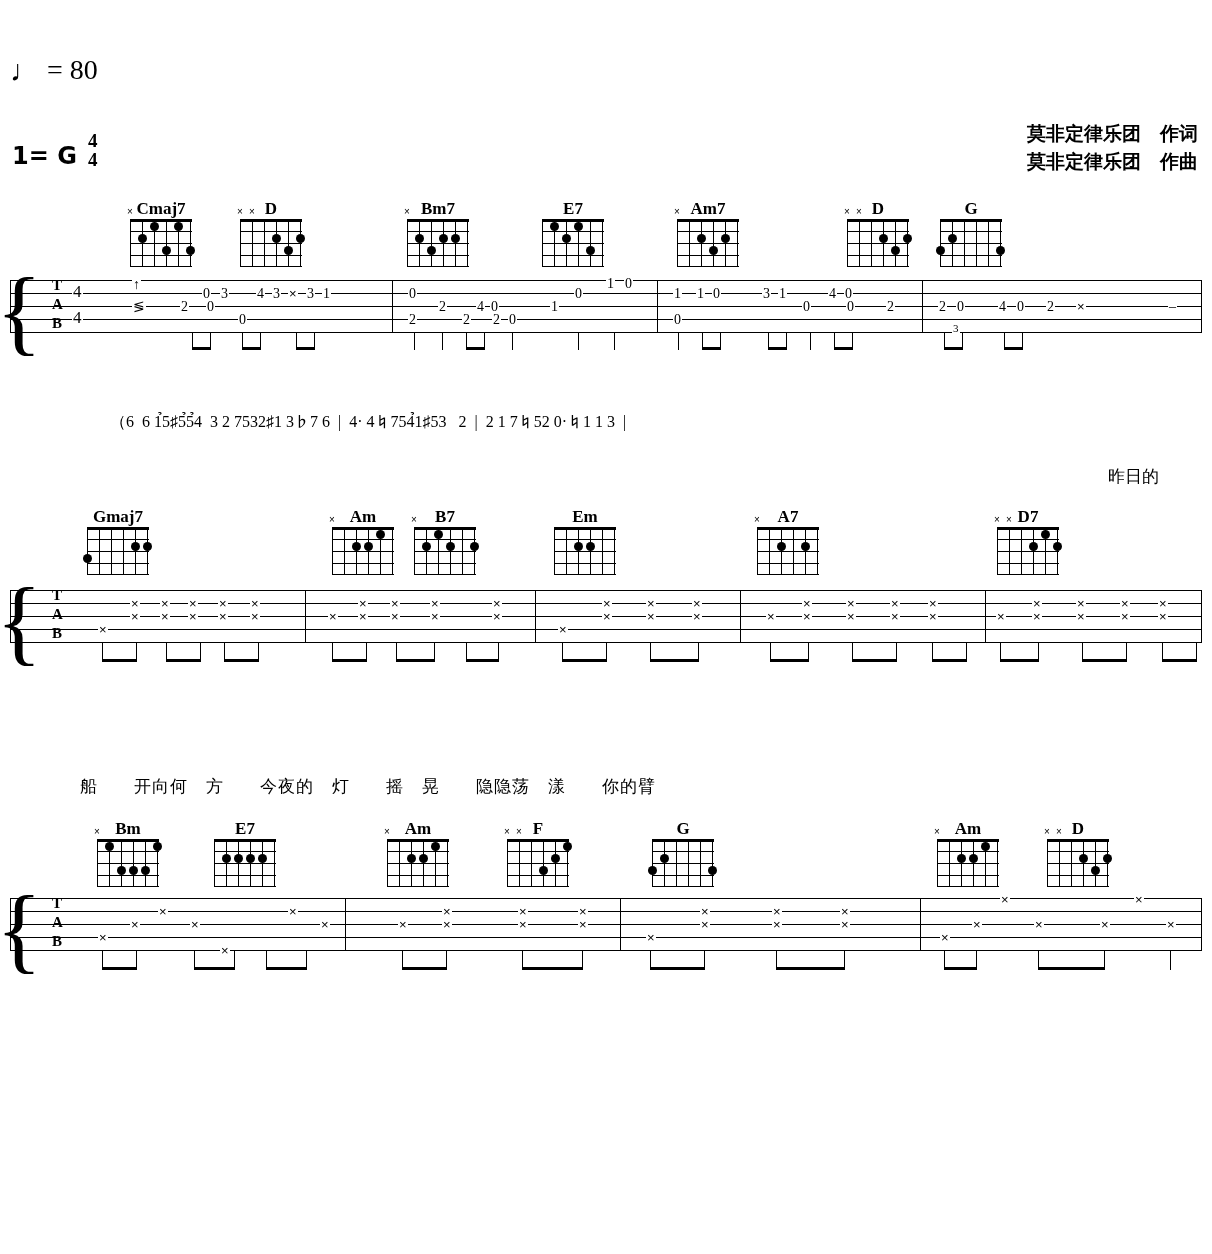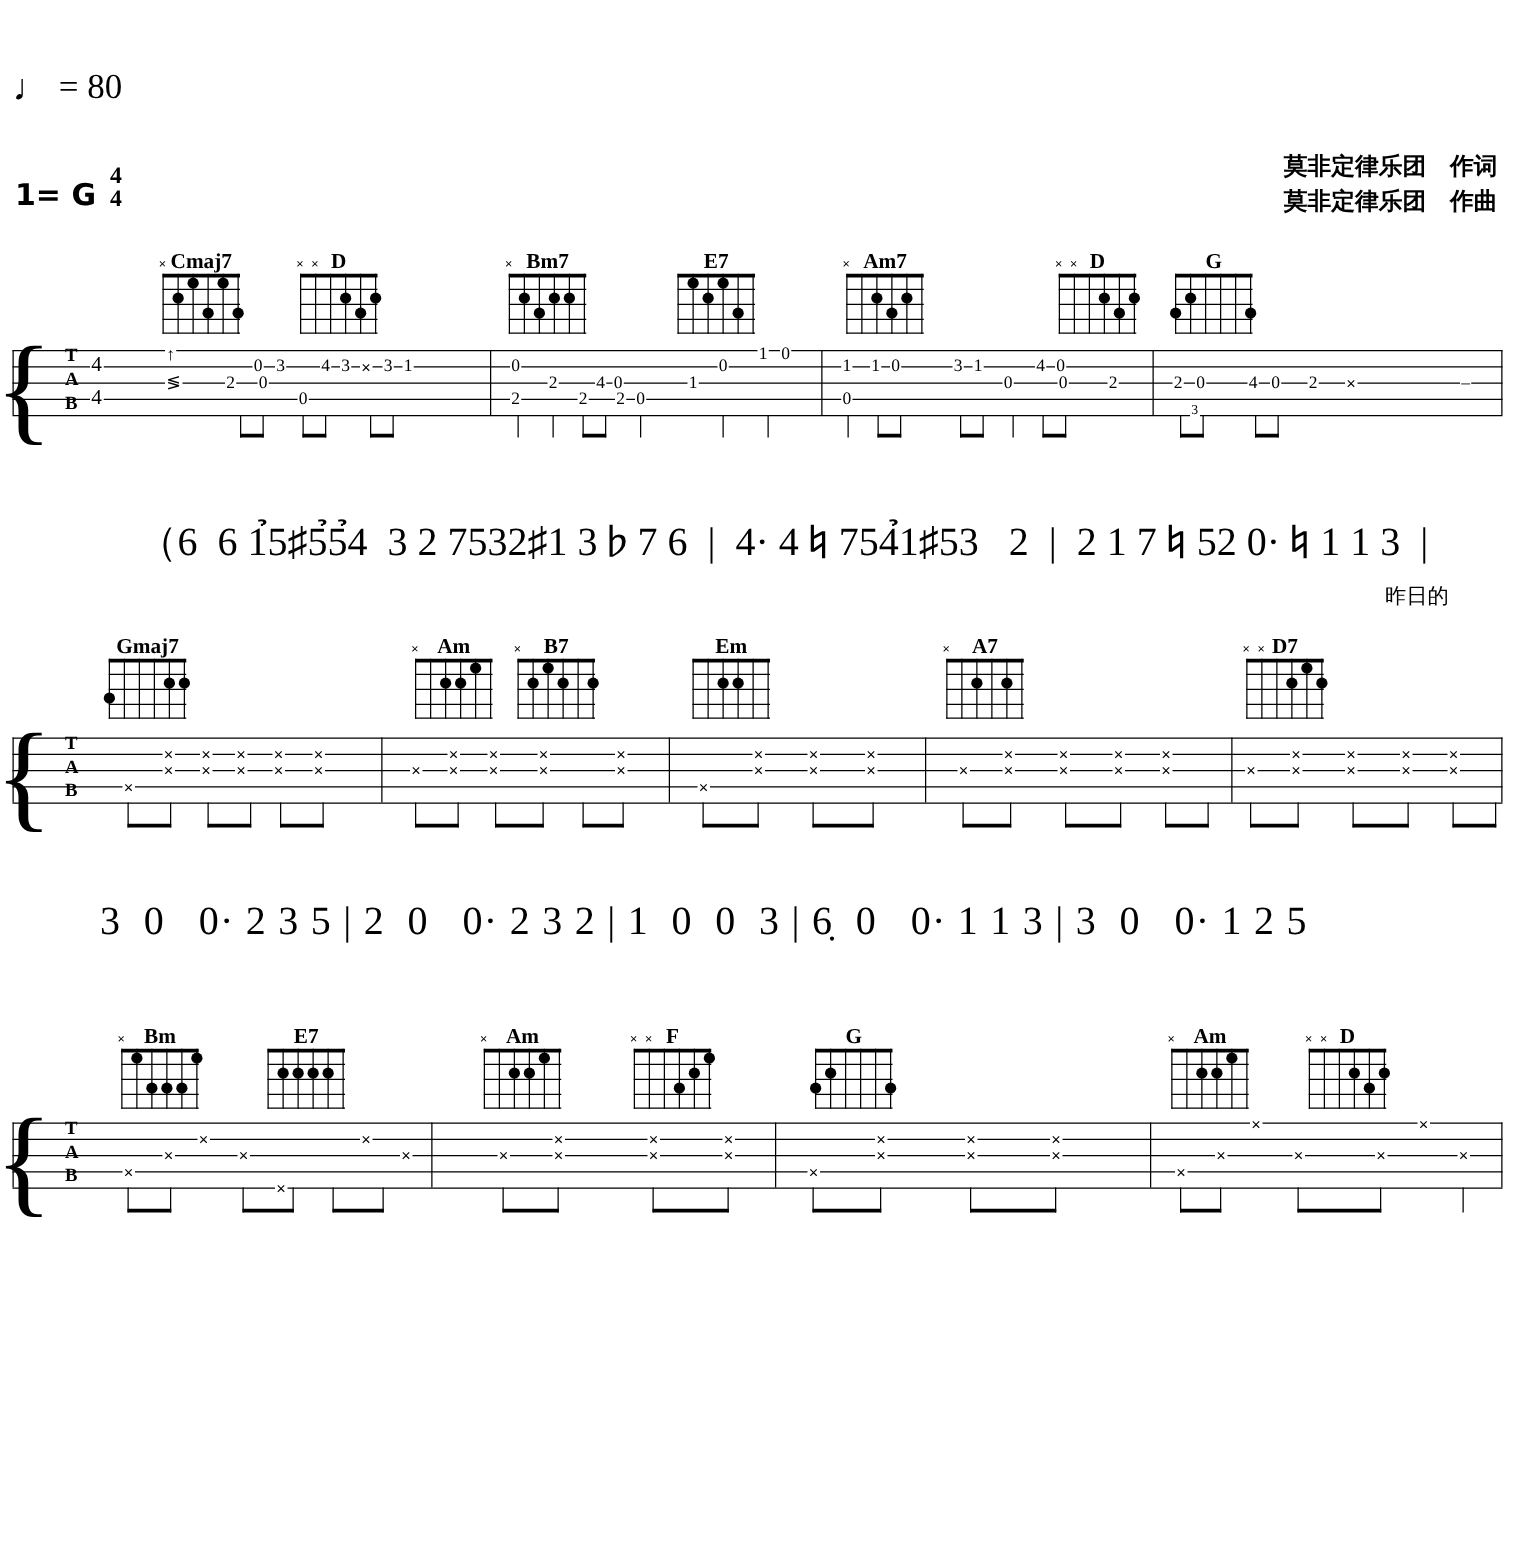--- a/index.html
+++ b/index.html
@@ -43,21 +43,21 @@
   .bar{position:absolute;width:1px;background:#000;}
   .brace{position:absolute;font-size:96px;line-height:0.78;font-family:"Liberation Serif",serif;}
   .tabletters{position:absolute;font-size:15px;font-weight:bold;font-family:"Liberation Serif",serif;line-height:15px;}
 
   .tabnum{position:absolute;font-size:14px;font-family:"Liberation Serif",serif;line-height:14px;background:#fff;padding:0 1px;}
   .x-mark{position:absolute;font-size:13px;font-family:"Liberation Sans",sans-serif;line-height:13px;background:#fff;padding:0 1px;}
   .stem{position:absolute;width:1px;background:#000;}
   .beam{position:absolute;height:3px;background:#000;}
 
   
-  .numline{position:absolute;font-family:"Liberation Serif",serif;font-size:32px;white-space:pre;letter-spacing:0px;}
+  .numline{position:absolute;font-family:"Liberation Serif",serif;font-size:16px;white-space:pre;letter-spacing:0px;}
   .lyricline{position:absolute;font-family:"DejaVu Sans",sans-serif;font-size:17px;white-space:pre;}
   .faded{color:#b9b9b9;}
 </style>
 </head>
 <body>
 
 <div class="sheet">
 
   <div class="tempo">
     <span class="note">♩</span>
@@ -563,21 +563,21 @@
       <div class="beam" style="left:990px;top:69px;width:39px;"></div>
       <div class="stem" style="left:1072px;top:52px;height:20px;"></div>
       <div class="stem" style="left:1116px;top:52px;height:20px;"></div>
       <div class="beam" style="left:1072px;top:69px;width:45px;"></div>
       <div class="stem" style="left:1152px;top:52px;height:20px;"></div>
       <div class="stem" style="left:1186px;top:52px;height:20px;"></div>
       <div class="beam" style="left:1152px;top:69px;width:35px;"></div>
     </div>
   </div>
 
-  <div class="numline" style="left:80px;top:718px;letter-spacing:1px;">3  0   0· 2 3 5 | 2  0   0· 2 3 2 | 1  0  0  3 | 6̣  0   0· 1 1 3 | 3  0   0· 1 2 5</div>
+  <div class="lyricline" style="left:80px;top:775px;letter-spacing:1px;">船　　开向何　方　　今夜的　灯　　摇　晃　　隐隐荡　漾　　你的臂</div>
 
   <div class="chordbox" style="left:95px;top:820px;">
     <div class="cname">Bm</div>
     <div class="grid">
       <div class="h nut" style="top:0;"></div>
         <div class="h" style="top:12px;"></div>
         <div class="h" style="top:24px;"></div>
         <div class="h" style="top:36px;"></div>
         <div class="h" style="top:47px;"></div>
       <div class="v" style="left:0;"></div>

